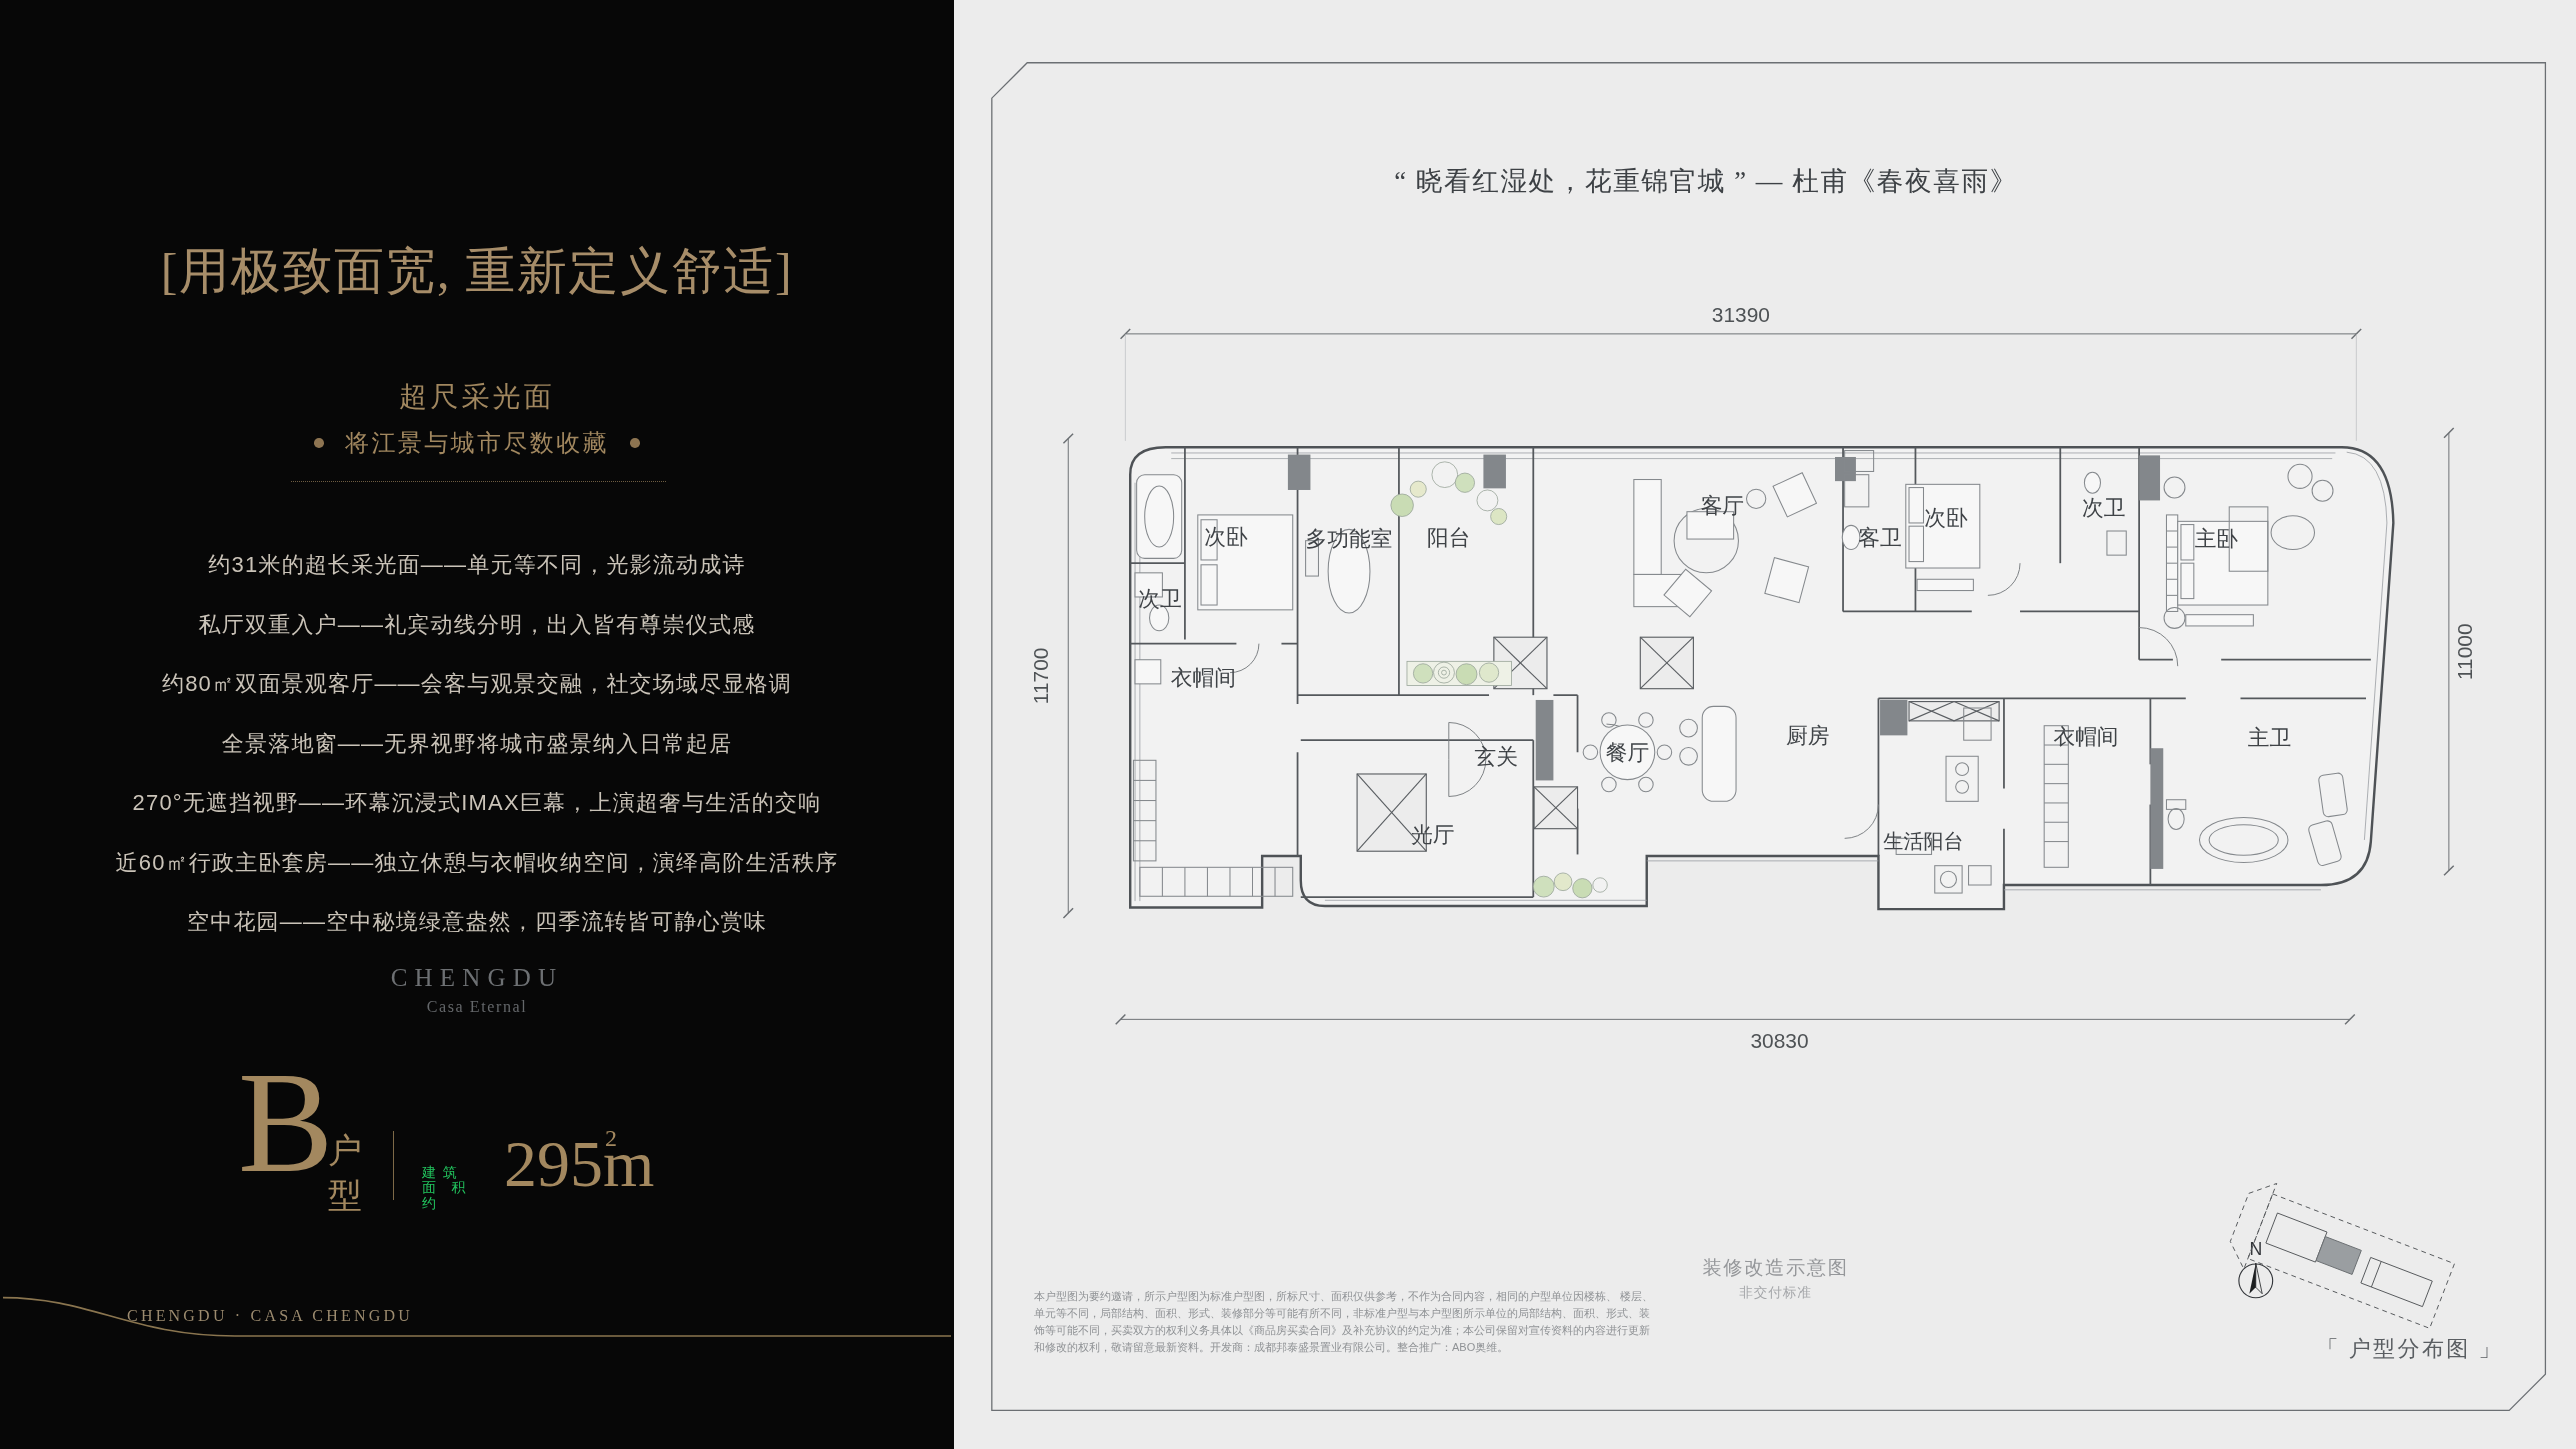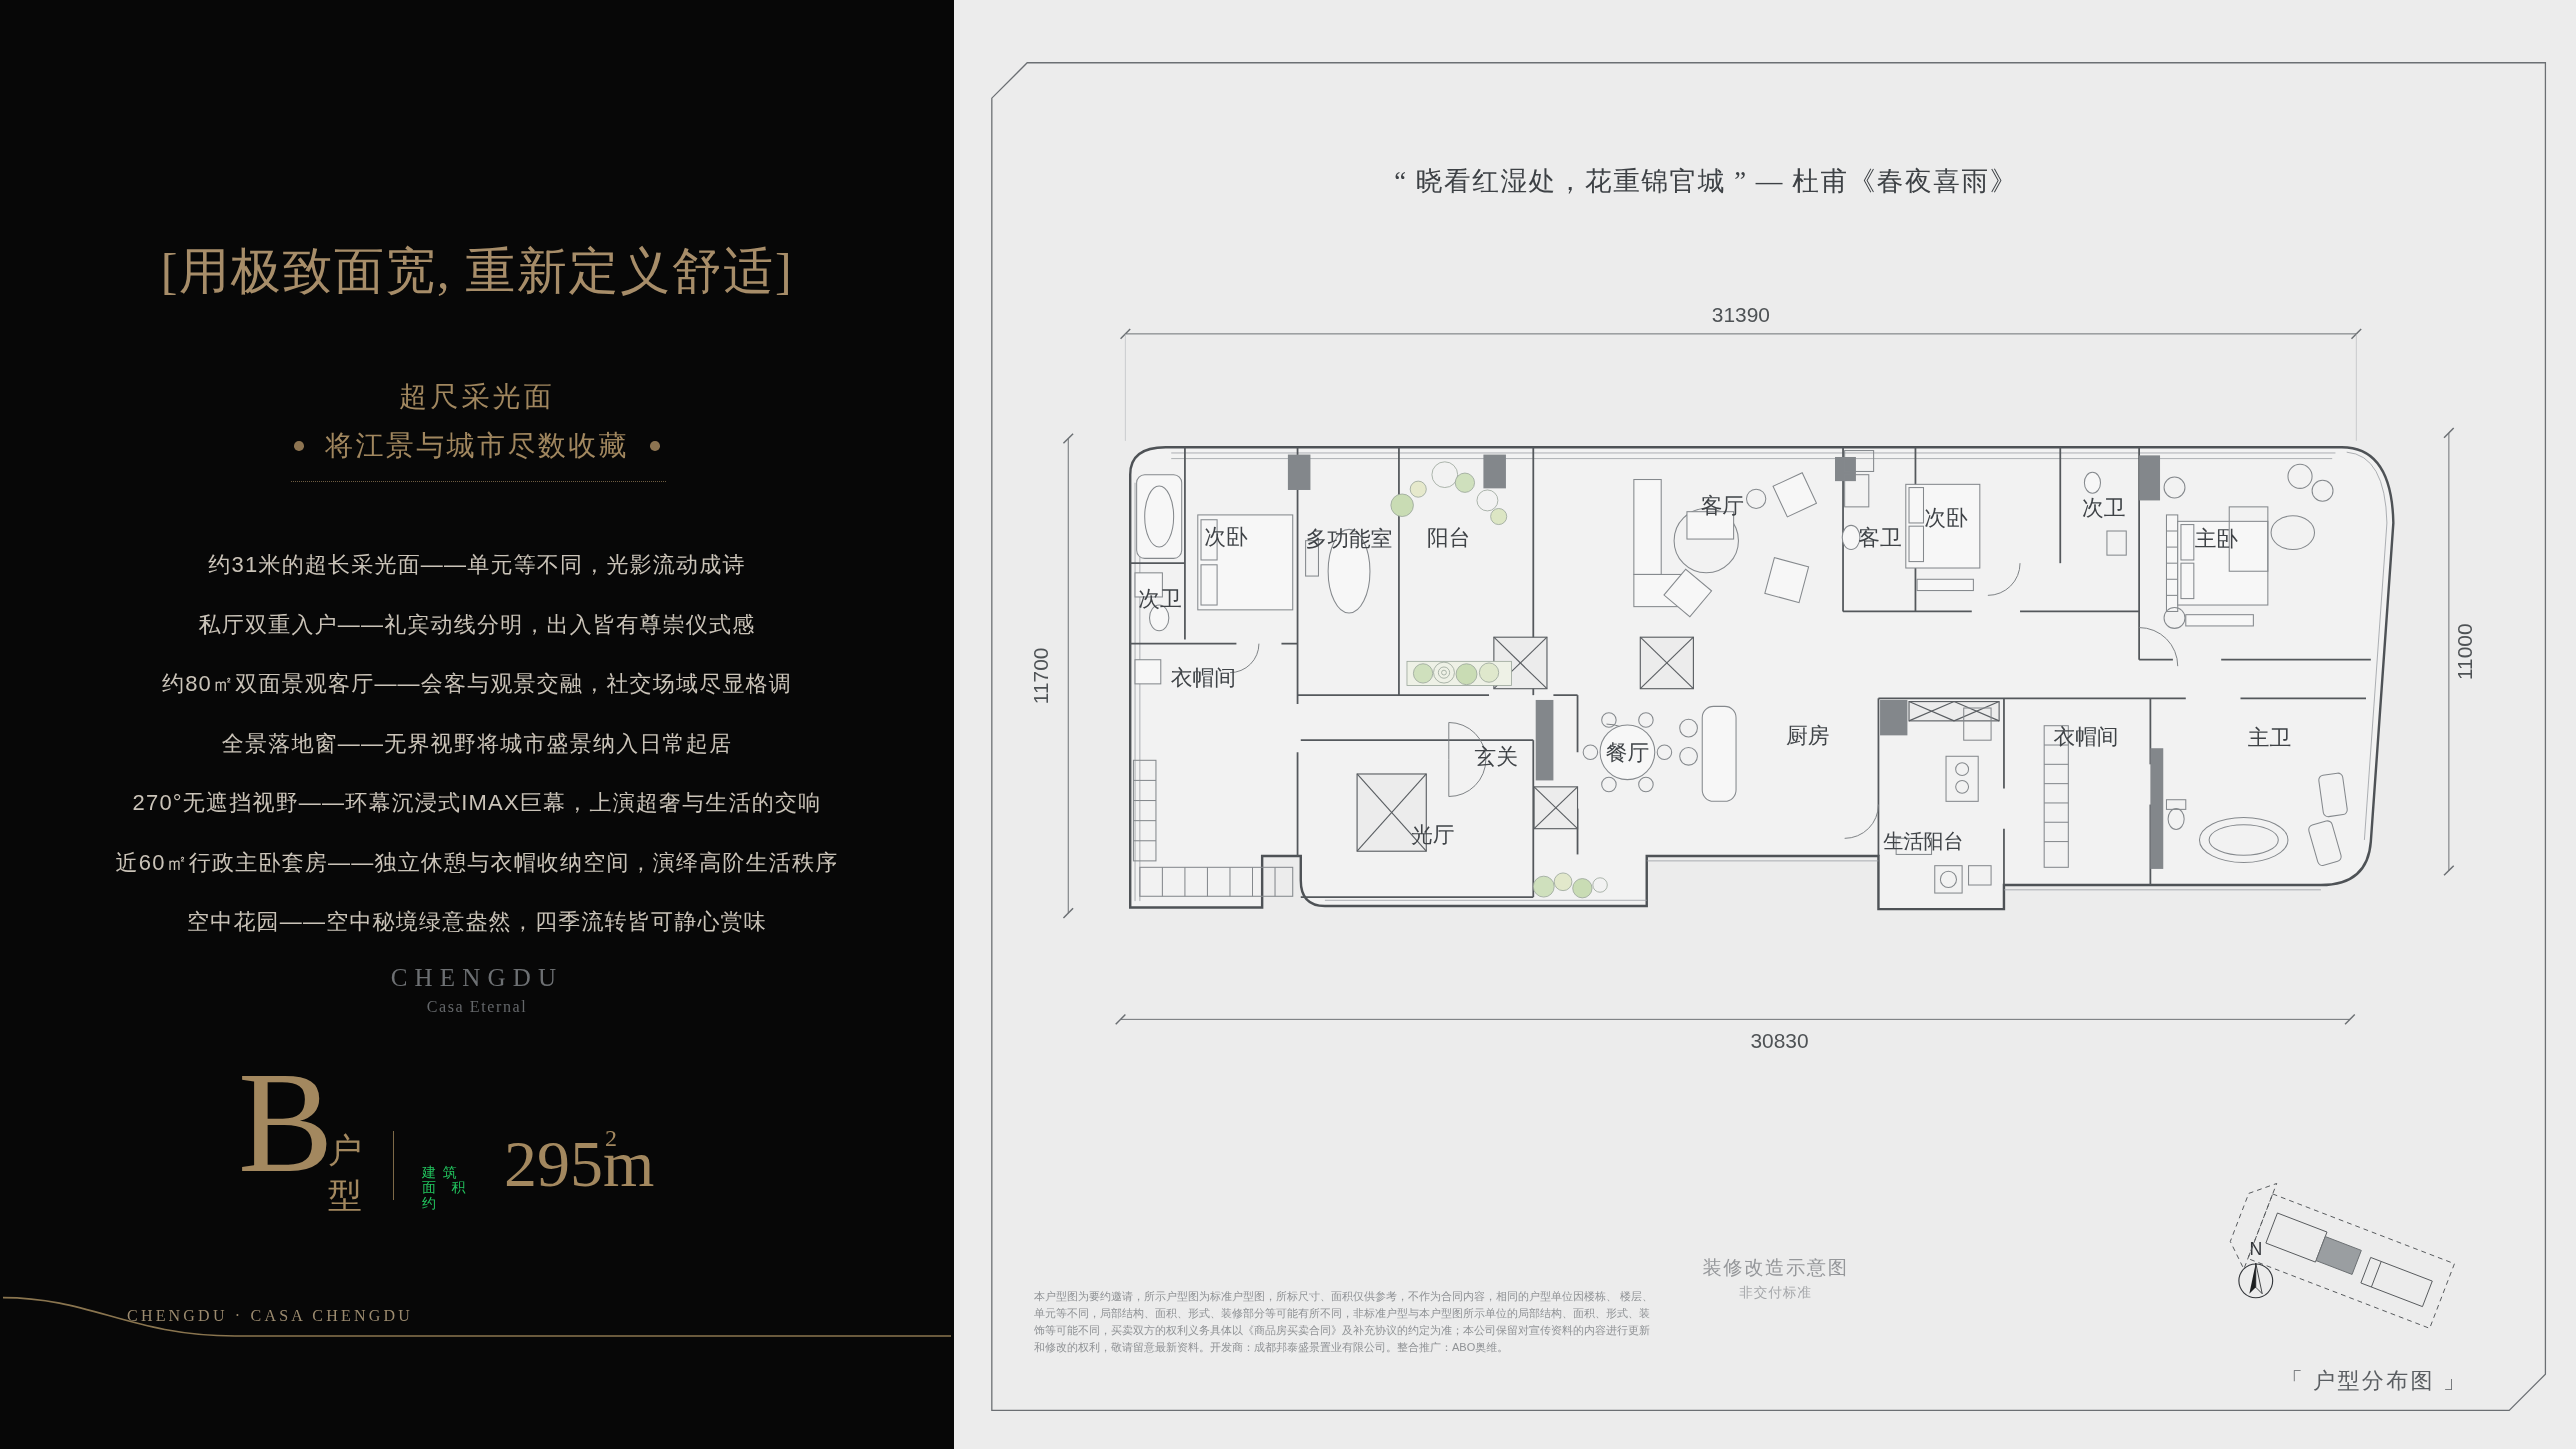--- a/index.html
+++ b/index.html
@@ -3,21 +3,21 @@
 <meta charset="utf-8">
 <style>
   html,body{margin:0;padding:0;background:#ececec;}
   .canvas{position:relative;width:2576px;height:1449px;overflow:hidden;
           font-family:"Liberation Serif","DejaVu Serif",serif;}
   
   .left-panel{position:absolute;left:0;top:0;width:954px;height:1449px;background:#070707;}
   .lp-center{position:absolute;left:0;width:954px;text-align:center;}
   .lp-title{top:238px;font-size:50px;letter-spacing:1.6px;color:#a78d69;font-weight:normal;}
   .lp-sub1{top:378px;font-size:28px;letter-spacing:3.2px;color:#a1875f;}
-  .lp-sub2{top:427px;font-size:28px;letter-spacing:2.4px;color:#a1875f;display:flex;justify-content:center;align-items:center;gap:21px;}
+  .lp-sub2{top:427px;font-size:24px;letter-spacing:2.4px;color:#a1875f;display:flex;justify-content:center;align-items:center;gap:21px;}
   .gold-dot{width:9.7px;height:9.7px;border-radius:50%;background:#8d7451;display:inline-block;}
   .dotline{position:absolute;left:291px;top:481px;width:375px;border-bottom:1.6px dotted #6d5c42;}
   .features{position:absolute;left:0;top:550px;width:954px;}
   .feature-line{position:absolute;left:0;width:954px;text-align:center;font-family:"Liberation Sans","DejaVu Sans",sans-serif;
                 font-size:22px;letter-spacing:1.2px;color:#cac3b8;font-weight:300;}
   .lp-logo1{top:964px;font-size:25px;letter-spacing:7.2px;color:#6d7073;}
   .lp-logo2{top:998px;font-size:16px;letter-spacing:1.6px;color:#64676a;}
   .unit-block{position:absolute;left:0;top:1062px;width:954px;height:161px;color:#a3885f;}
   .unit-b{position:absolute;left:238px;top:-9.7px;font-size:143px;line-height:143px;}
   .unit-type{position:absolute;left:328px;top:66px;font-size:34px;line-height:45px;}
@@ -32,21 +32,21 @@
   .right-panel{position:absolute;left:954px;top:0;width:1622px;height:1449px;background:#ececec;}
   .quote{position:absolute;left:1368px;top:163px;width:676px;text-align:center;
          font-size:26.6px;letter-spacing:1.6px;color:#3d4145;}
   .plan-svg{position:absolute;left:954px;top:0;}
   .note{position:absolute;left:1650px;width:251px;text-align:center;font-family:"Liberation Sans","DejaVu Sans",sans-serif;}
   .note-title{top:1254px;font-size:19.3px;color:#95979a;letter-spacing:1.6px;}
   .note-sub{top:1284px;font-size:13.7px;color:#a5a7aa;letter-spacing:0.8px;}
   .disclaimer{position:absolute;left:1034px;top:1288px;width:821px;
               font-family:"Liberation Sans","DejaVu Sans",sans-serif;
               font-size:11px;line-height:17px;color:#8f9295;}
-  .keyplan-label{position:absolute;left:2245px;top:1366px;width:258px;text-align:center;
+  .keyplan-label{position:absolute;left:2245px;top:1334px;width:258px;text-align:right;
                  font-size:22px;letter-spacing:2.4px;color:#5a5e62;}
 </style>
 </head>
 <body>
 
 <div class="canvas">
 
   <div class="left-panel">
     <div class="lp-center lp-title">[用极致面宽, 重新定义舒适]</div>
     <div class="lp-center lp-sub1">超尺采光面</div>

